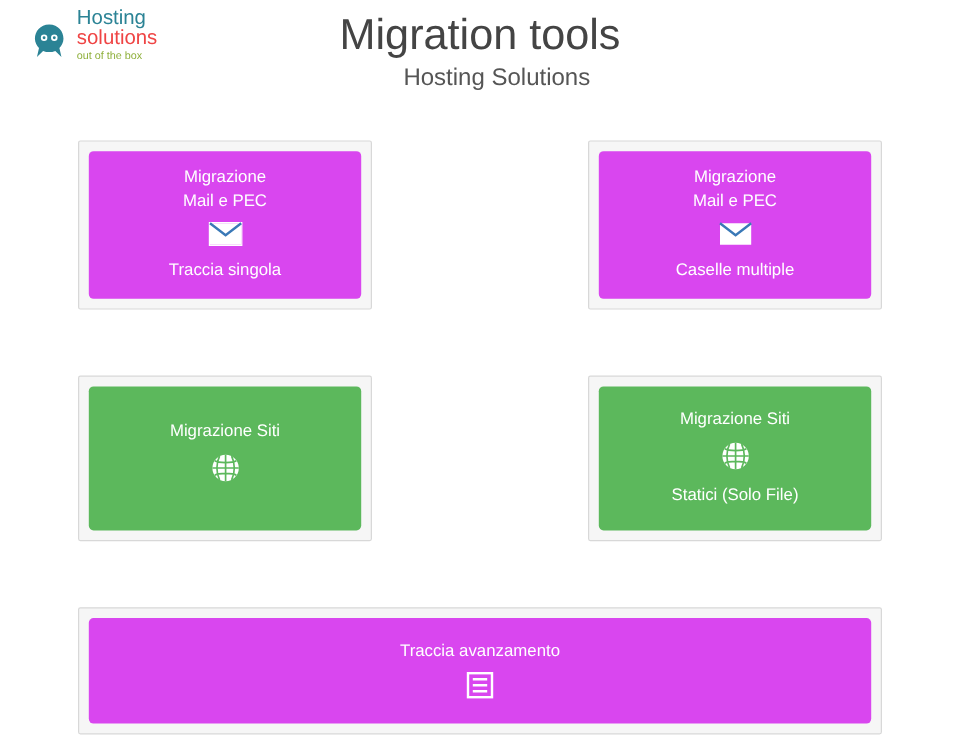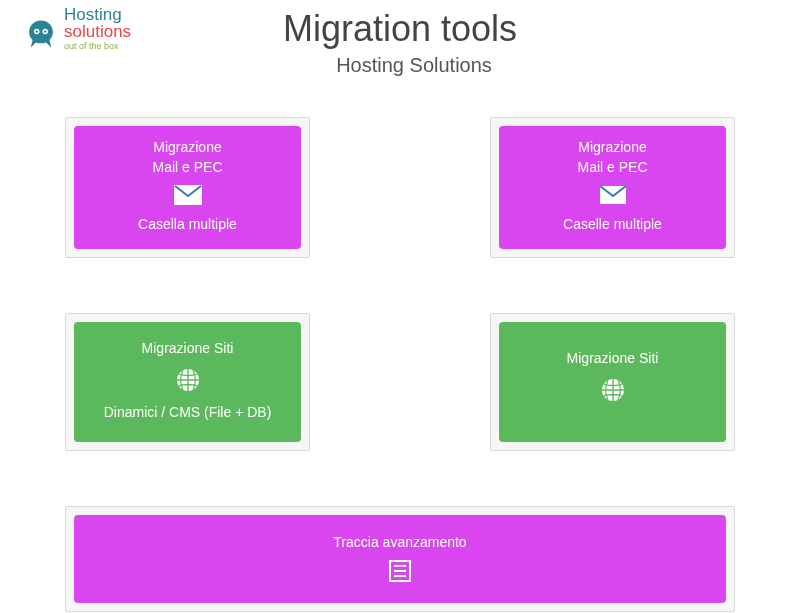--- a/index.html
+++ b/index.html
@@ -124,21 +124,21 @@
     <div class="btn btn-blue">
       <span class="line">Migrazione</span>
       <span class="line">Mail e PEC</span>
       <span class="icon">
         <svg width="28" height="20" viewBox="0 0 28 20">
             <path d="M0 0h28v20H0z M0 0l14 11L28 0" fill="none" stroke="#fff" stroke-width="2"></path>
             <path d="M1 1h26v18H1z" fill="#fff"></path>
             <path d="M1 1l13 10L27 1" fill="none" stroke="#3a79b7" stroke-width="2"></path>
           </svg>
       </span>
-      <span class="line">Casella multiple</span>
+      <span class="line">Traccia singola</span>
     </div>
   </div>
 
   <div class="panel">
     <div class="btn btn-blue">
       <span class="line">Migrazione</span>
       <span class="line">Mail e PEC</span>
       <span class="icon">
         <svg width="28" height="20" viewBox="0 0 28 20">
             <path d="M1 1h26v18H1z" fill="#fff"></path>
@@ -151,33 +151,33 @@
 
   <div class="panel">
     <div class="btn btn-green">
       <span class="line">Migrazione Siti</span>
       <span class="icon">
         <svg width="26" height="26" viewBox="0 0 26 26">
             <circle cx="13" cy="13" r="11" fill="#fff"></circle>
             <path d="M2 13h22 M13 2v22 M4 7c3 2 15 2 18 0 M4 19c3-2 15-2 18 0 M8 3c-3 6-3 14 0 20 M18 3c3 6 3 14 0 20" fill="none" stroke="#5cb85c" stroke-width="1.4"></path>
           </svg>
       </span>
-      <span class="line">Dinamici / CMS (File + DB)</span>
     </div>
   </div>
 
   <div class="panel">
     <div class="btn btn-green">
       <span class="line">Migrazione Siti</span>
       <span class="icon">
         <svg width="26" height="26" viewBox="0 0 26 26">
             <circle cx="13" cy="13" r="11" fill="#fff"></circle>
             <path d="M2 13h22 M13 2v22 M4 7c3 2 15 2 18 0 M4 19c3-2 15-2 18 0 M8 3c-3 6-3 14 0 20 M18 3c3 6 3 14 0 20" fill="none" stroke="#5cb85c" stroke-width="1.4"></path>
           </svg>
       </span>
+      <span class="line">Statici (Solo File)</span>
     </div>
   </div>
 
   <div class="panel panel-wide">
     <div class="btn btn-blue btn-wide">
       <span class="line">Traccia avanzamento</span>
       <span class="icon">
         <svg width="24" height="24" viewBox="0 0 24 24">
             <rect x="2" y="2" width="20" height="20" fill="none" stroke="#fff" stroke-width="2"></rect>
             <line x1="6" y1="7" x2="18" y2="7" stroke="#fff" stroke-width="2"></line>

